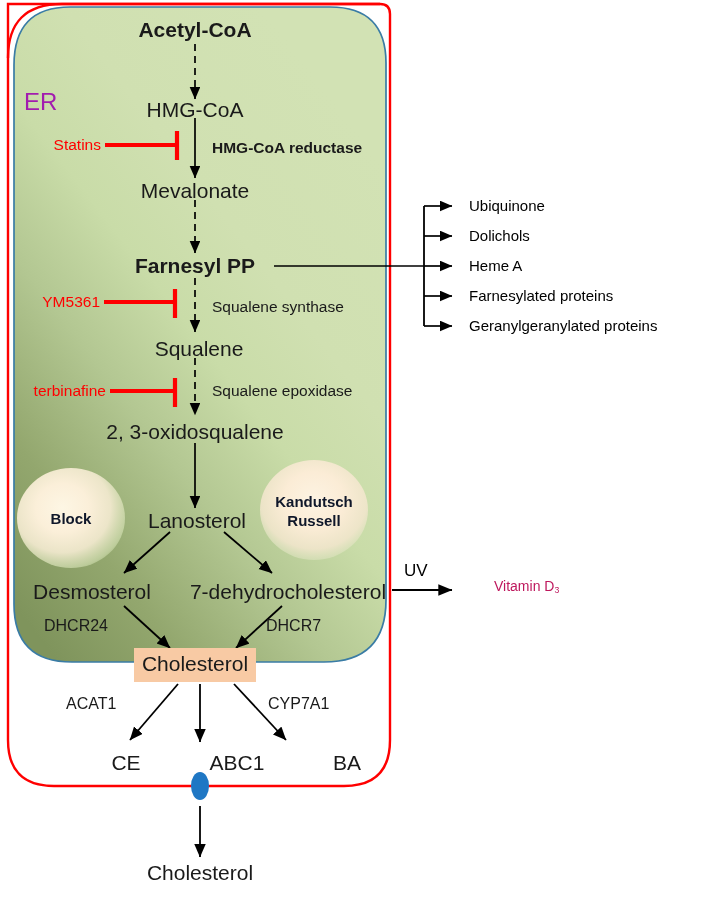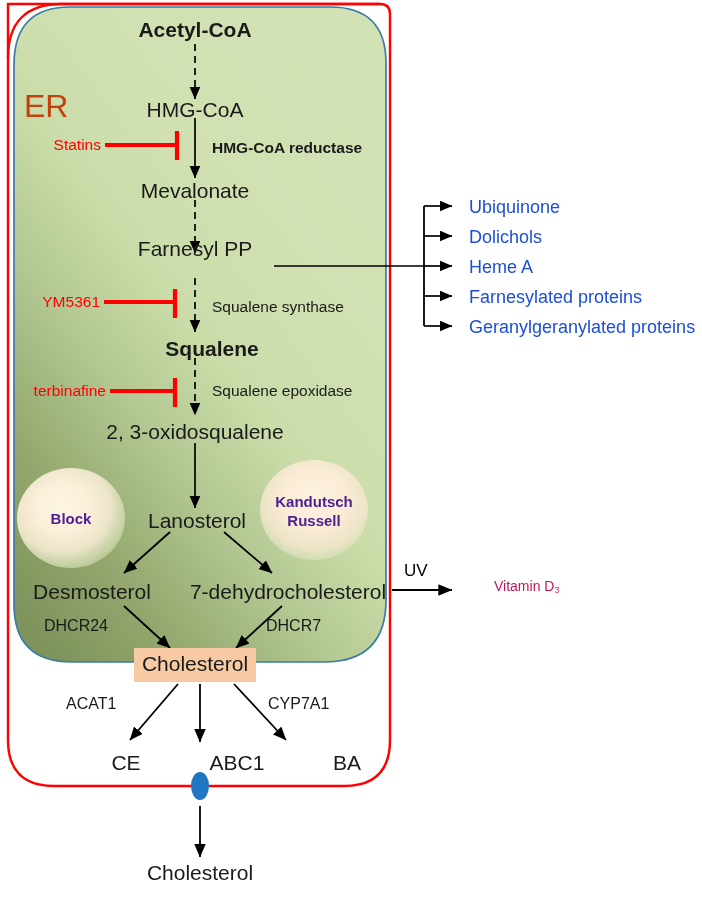--- a/index.html
+++ b/index.html
@@ -40,35 +40,35 @@
   }
   
   .inhib {
     font-size: 15.5px;
     color: #ff0000;
     text-align: right;
     transform: translateX(-100%);
   }
   
   .product {
-    font-size: 18px;
-    color: #1d4ed8;
+    font-size: 15px;
+    color: #000000;
   }
   
   .circle-text {
     font-size: 15px;
     font-weight: bold;
-    color: #4c1d95;
+    color: #0f172a;
     text-align: center;
     transform: translateX(-50%);
     line-height: 1.12;
   }
   .er-label {
-    font-size: 32px;
-    color: #c2410c;
+    font-size: 24px;
+    color: #a21caf;
   }
   .small-enz {
     font-size: 16px;
     color: #1a1a1a;
   }
   .efflux {
     font-size: 21px;
     color: #1a1a1a;
     text-align: center;
     transform: translateX(-50%);
@@ -193,22 +193,22 @@
   <ellipse cx="200" cy="786" rx="9" ry="14" fill="#1f77c4"></ellipse>
 
   <line x1="200" y1="806" x2="200" y2="857" stroke="#000" stroke-width="1.8" marker-end="url(#ah)"></line>
 </svg>
 
 <div class="lbl er-label" style="left:24px; top:90px;">ER</div>
 
 <div class="lbl metab" style="left:195px; top:19px;font-weight:bold;">Acetyl-CoA</div>
 <div class="lbl metab" style="left:195px; top:99px;">HMG-CoA</div>
 <div class="lbl metab" style="left:195px; top:180px;">Mevalonate</div>
-<div class="lbl metab" style="left:195px; top:238px;">Farnesyl PP</div>
-<div class="lbl metab" style="left:212px; top:338px;font-weight:bold;">Squalene</div>
+<div class="lbl metab" style="left:195px; top:255px;font-weight:bold;">Farnesyl PP</div>
+<div class="lbl metab" style="left:199px; top:338px;">Squalene</div>
 <div class="lbl metab" style="left:195px; top:421px;">2, 3-oxidosqualene</div>
 <div class="lbl metab" style="left:197px; top:510px;">Lanosterol</div>
 <div class="lbl metab" style="left:92px; top:581px;">Desmosterol</div>
 <div class="lbl metab" style="left:288px; top:581px;">7-dehydrocholesterol</div>
 <div class="lbl chol-box-text" style="left:195px; top:653px;">Cholesterol</div>
 <div class="lbl metab" style="left:200px; top:862px;">Cholesterol</div>
 
 <div class="lbl enzyme" style="left:212px; top:140px;font-weight:bold;">HMG-CoA reductase</div>
 <div class="lbl enzyme" style="left:212px; top:299px;">Squalene synthase</div>
 <div class="lbl enzyme" style="left:212px; top:383px;">Squalene epoxidase</div>

